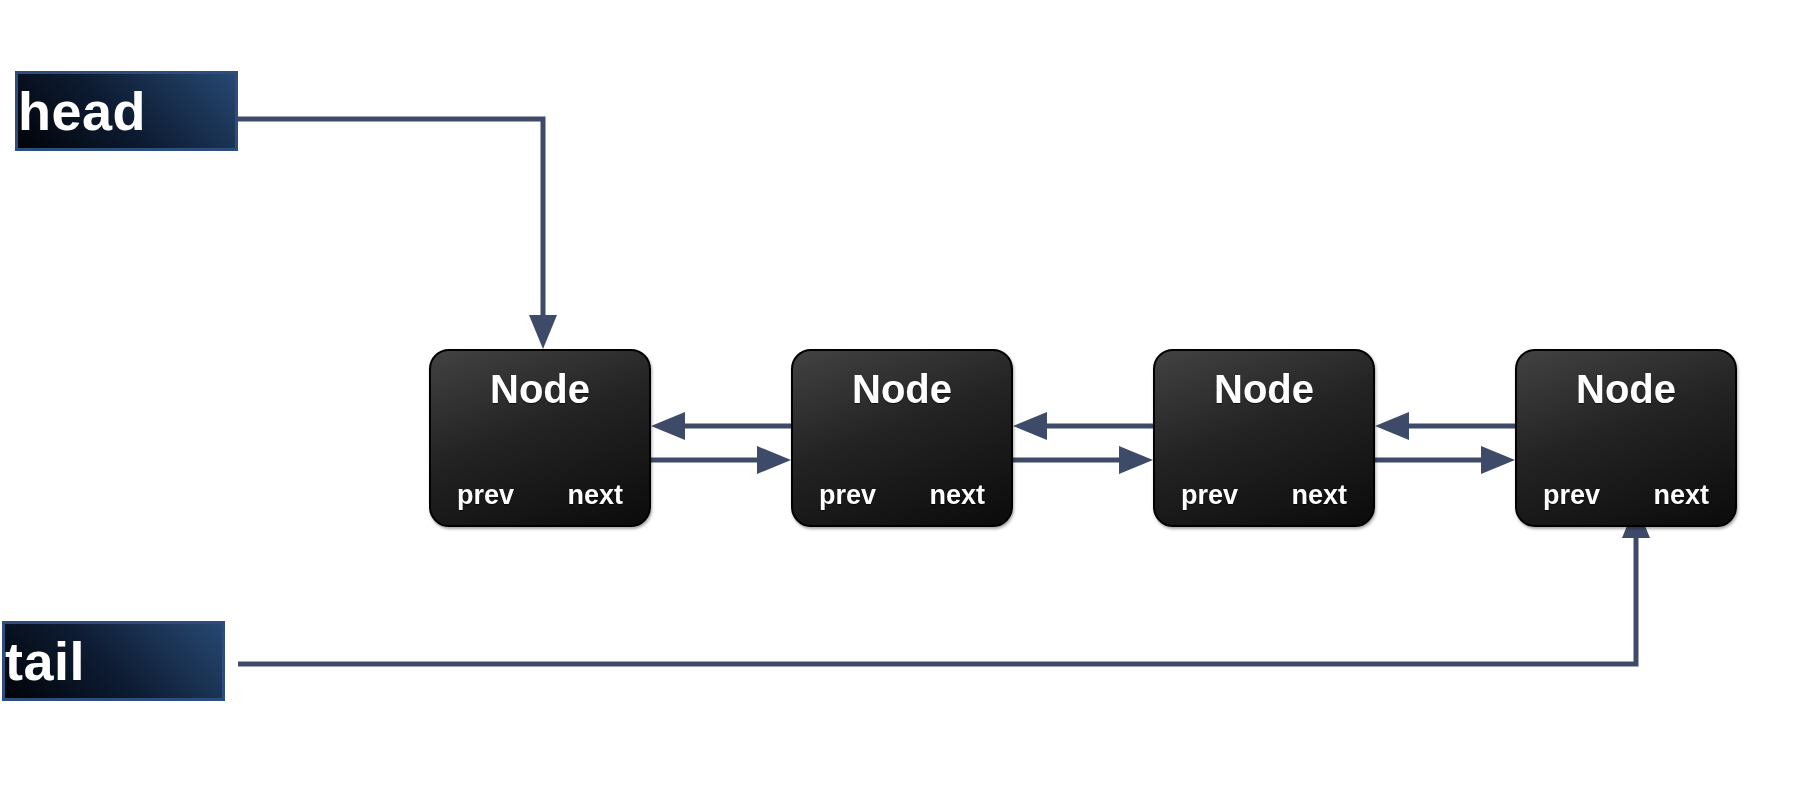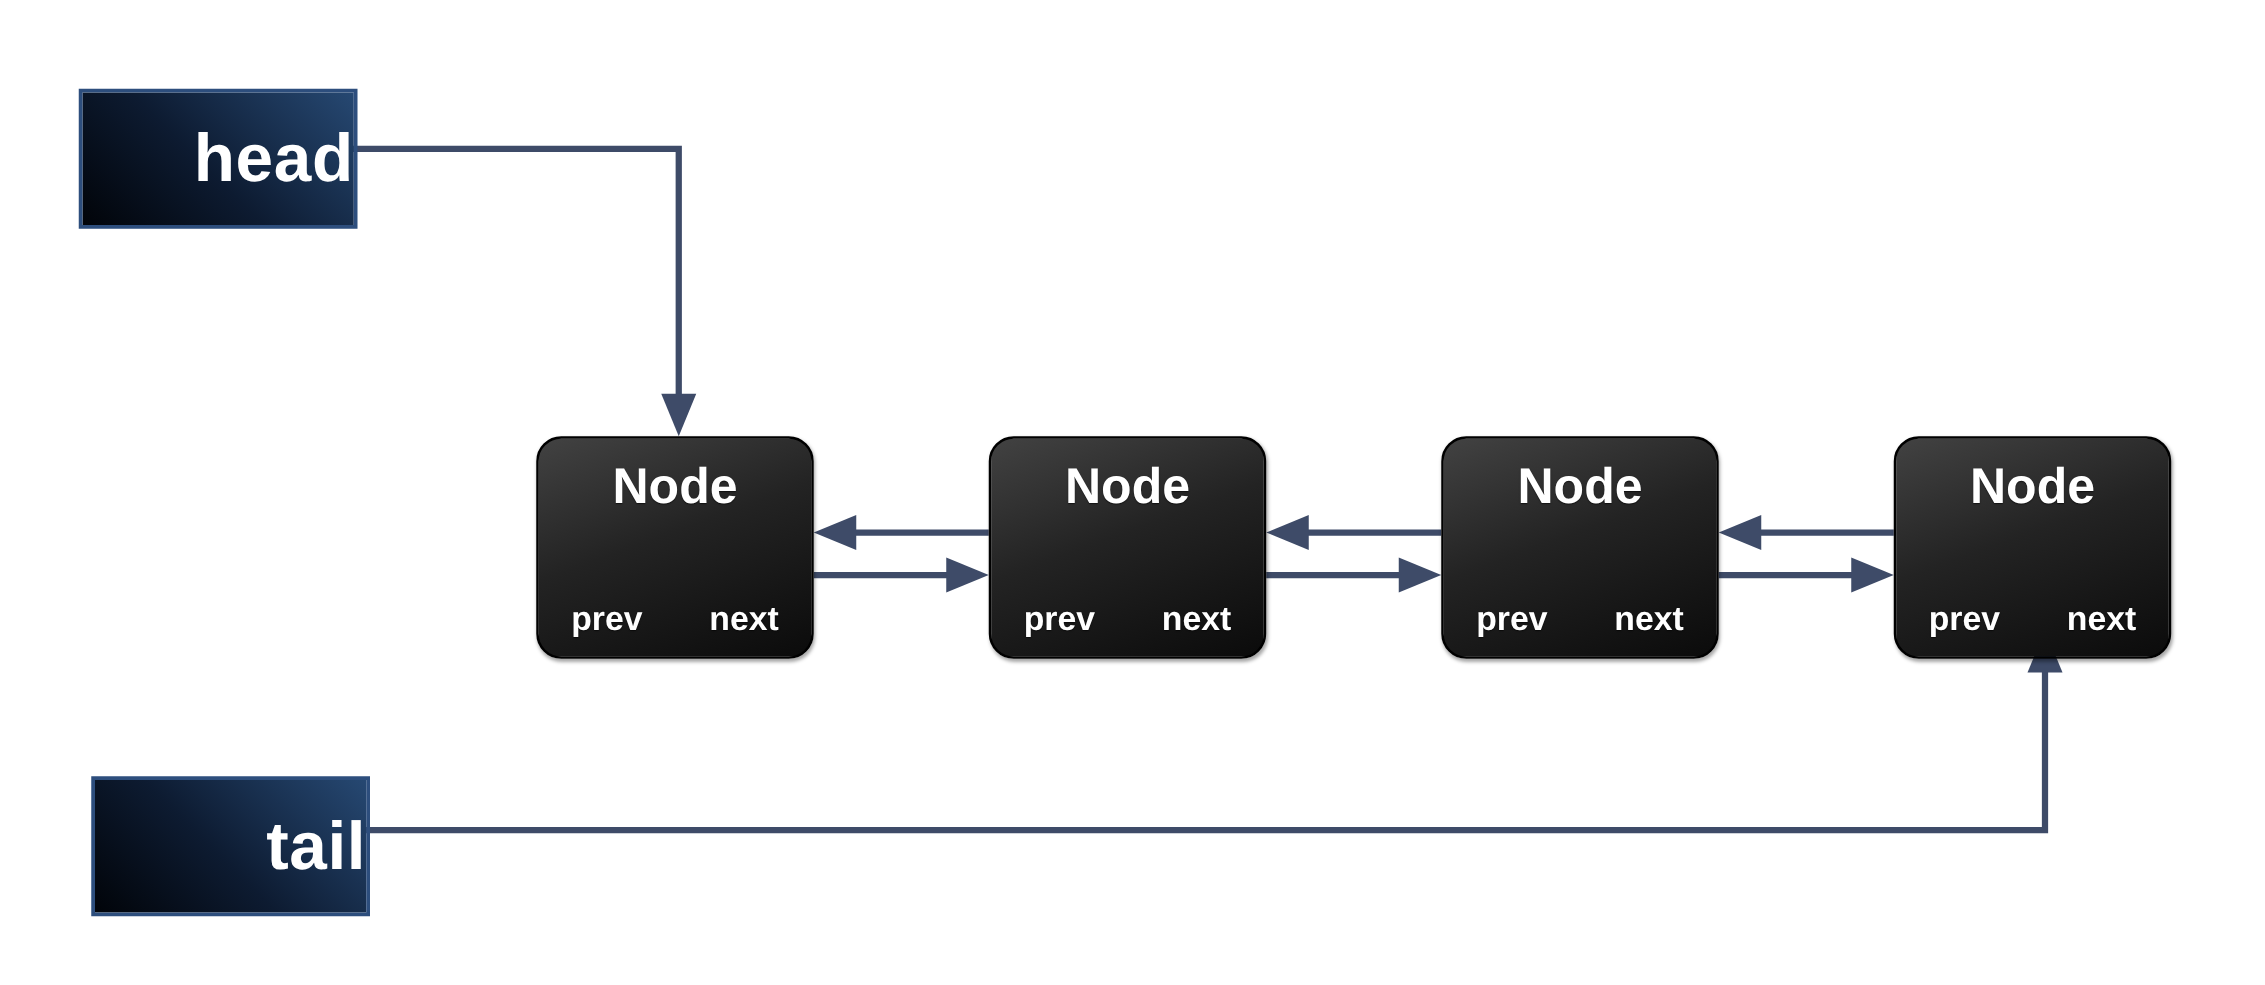--- a/index.html
+++ b/index.html
@@ -20,38 +20,37 @@
   .arrow-layer {
     position: absolute;
     left: 0; top: 0;
     width: 1812px;
     height: 788px;
     z-index: 1;
   }
   .pointer-box {
     position: absolute;
     width: 223px;
-    height: 112px;
+    height: 80px;
     box-sizing: border-box;
     background: linear-gradient(45deg, #010409 0%, #0d1b31 45%, #264872 100%);
     border: 3px solid #2d4e7d;
     display: flex;
     align-items: center;
-    justify-content: flex-end;
+    justify-content: flex-start;
     z-index: 2;
-    margin-left: 48px;
   }
   .pointer-box .pointer-label {
     color: #ffffff;
     font-size: 54px;
     font-weight: bold;
     letter-spacing: 0.5px;
   }
   .pointer-head { left: 15px; top: 71px; }
-  .pointer-tail { left: 25px; top: 621px; }
+  .pointer-tail { left: 2px; top: 621px; }
   .node-box {
     position: absolute;
     top: 349px;
     width: 222px;
     height: 178px;
     box-sizing: border-box;
     background: linear-gradient(160deg, #424242 0%, #232323 45%, #0b0b0b 100%);
     border: 2px solid #000000;
     border-radius: 20px;
     box-shadow: 1px 2px 3px rgba(0,0,0,0.35);

